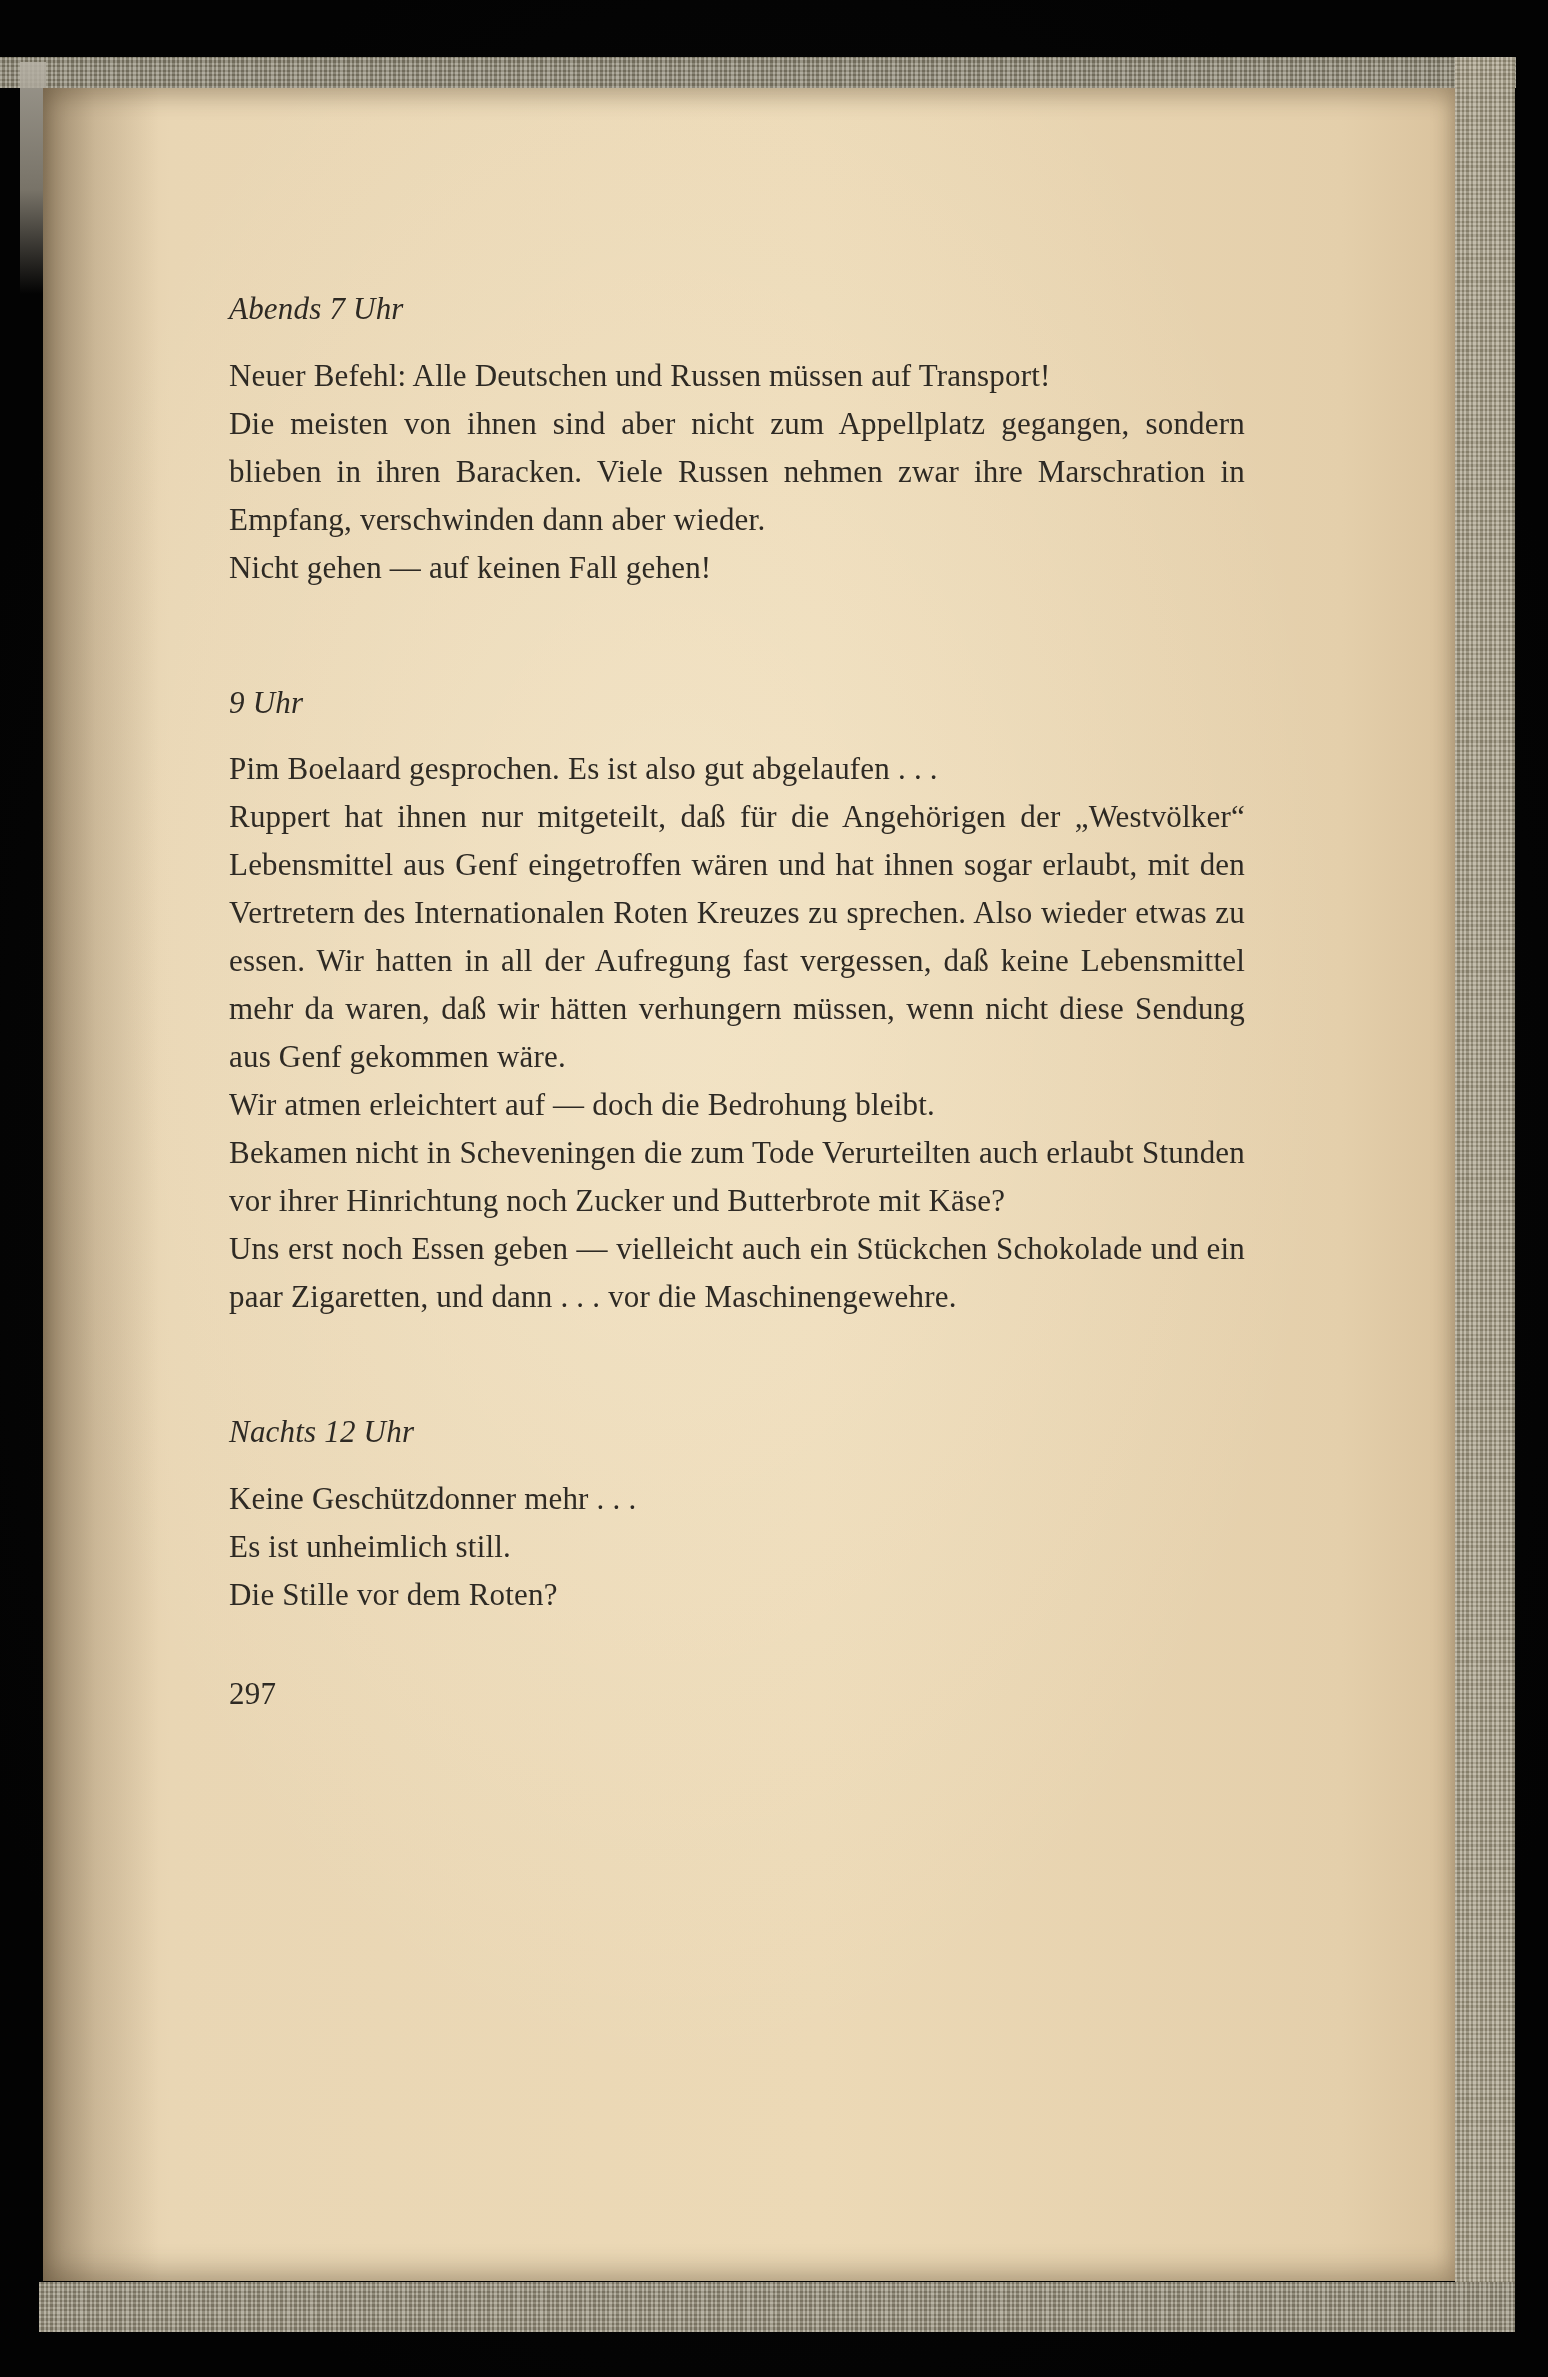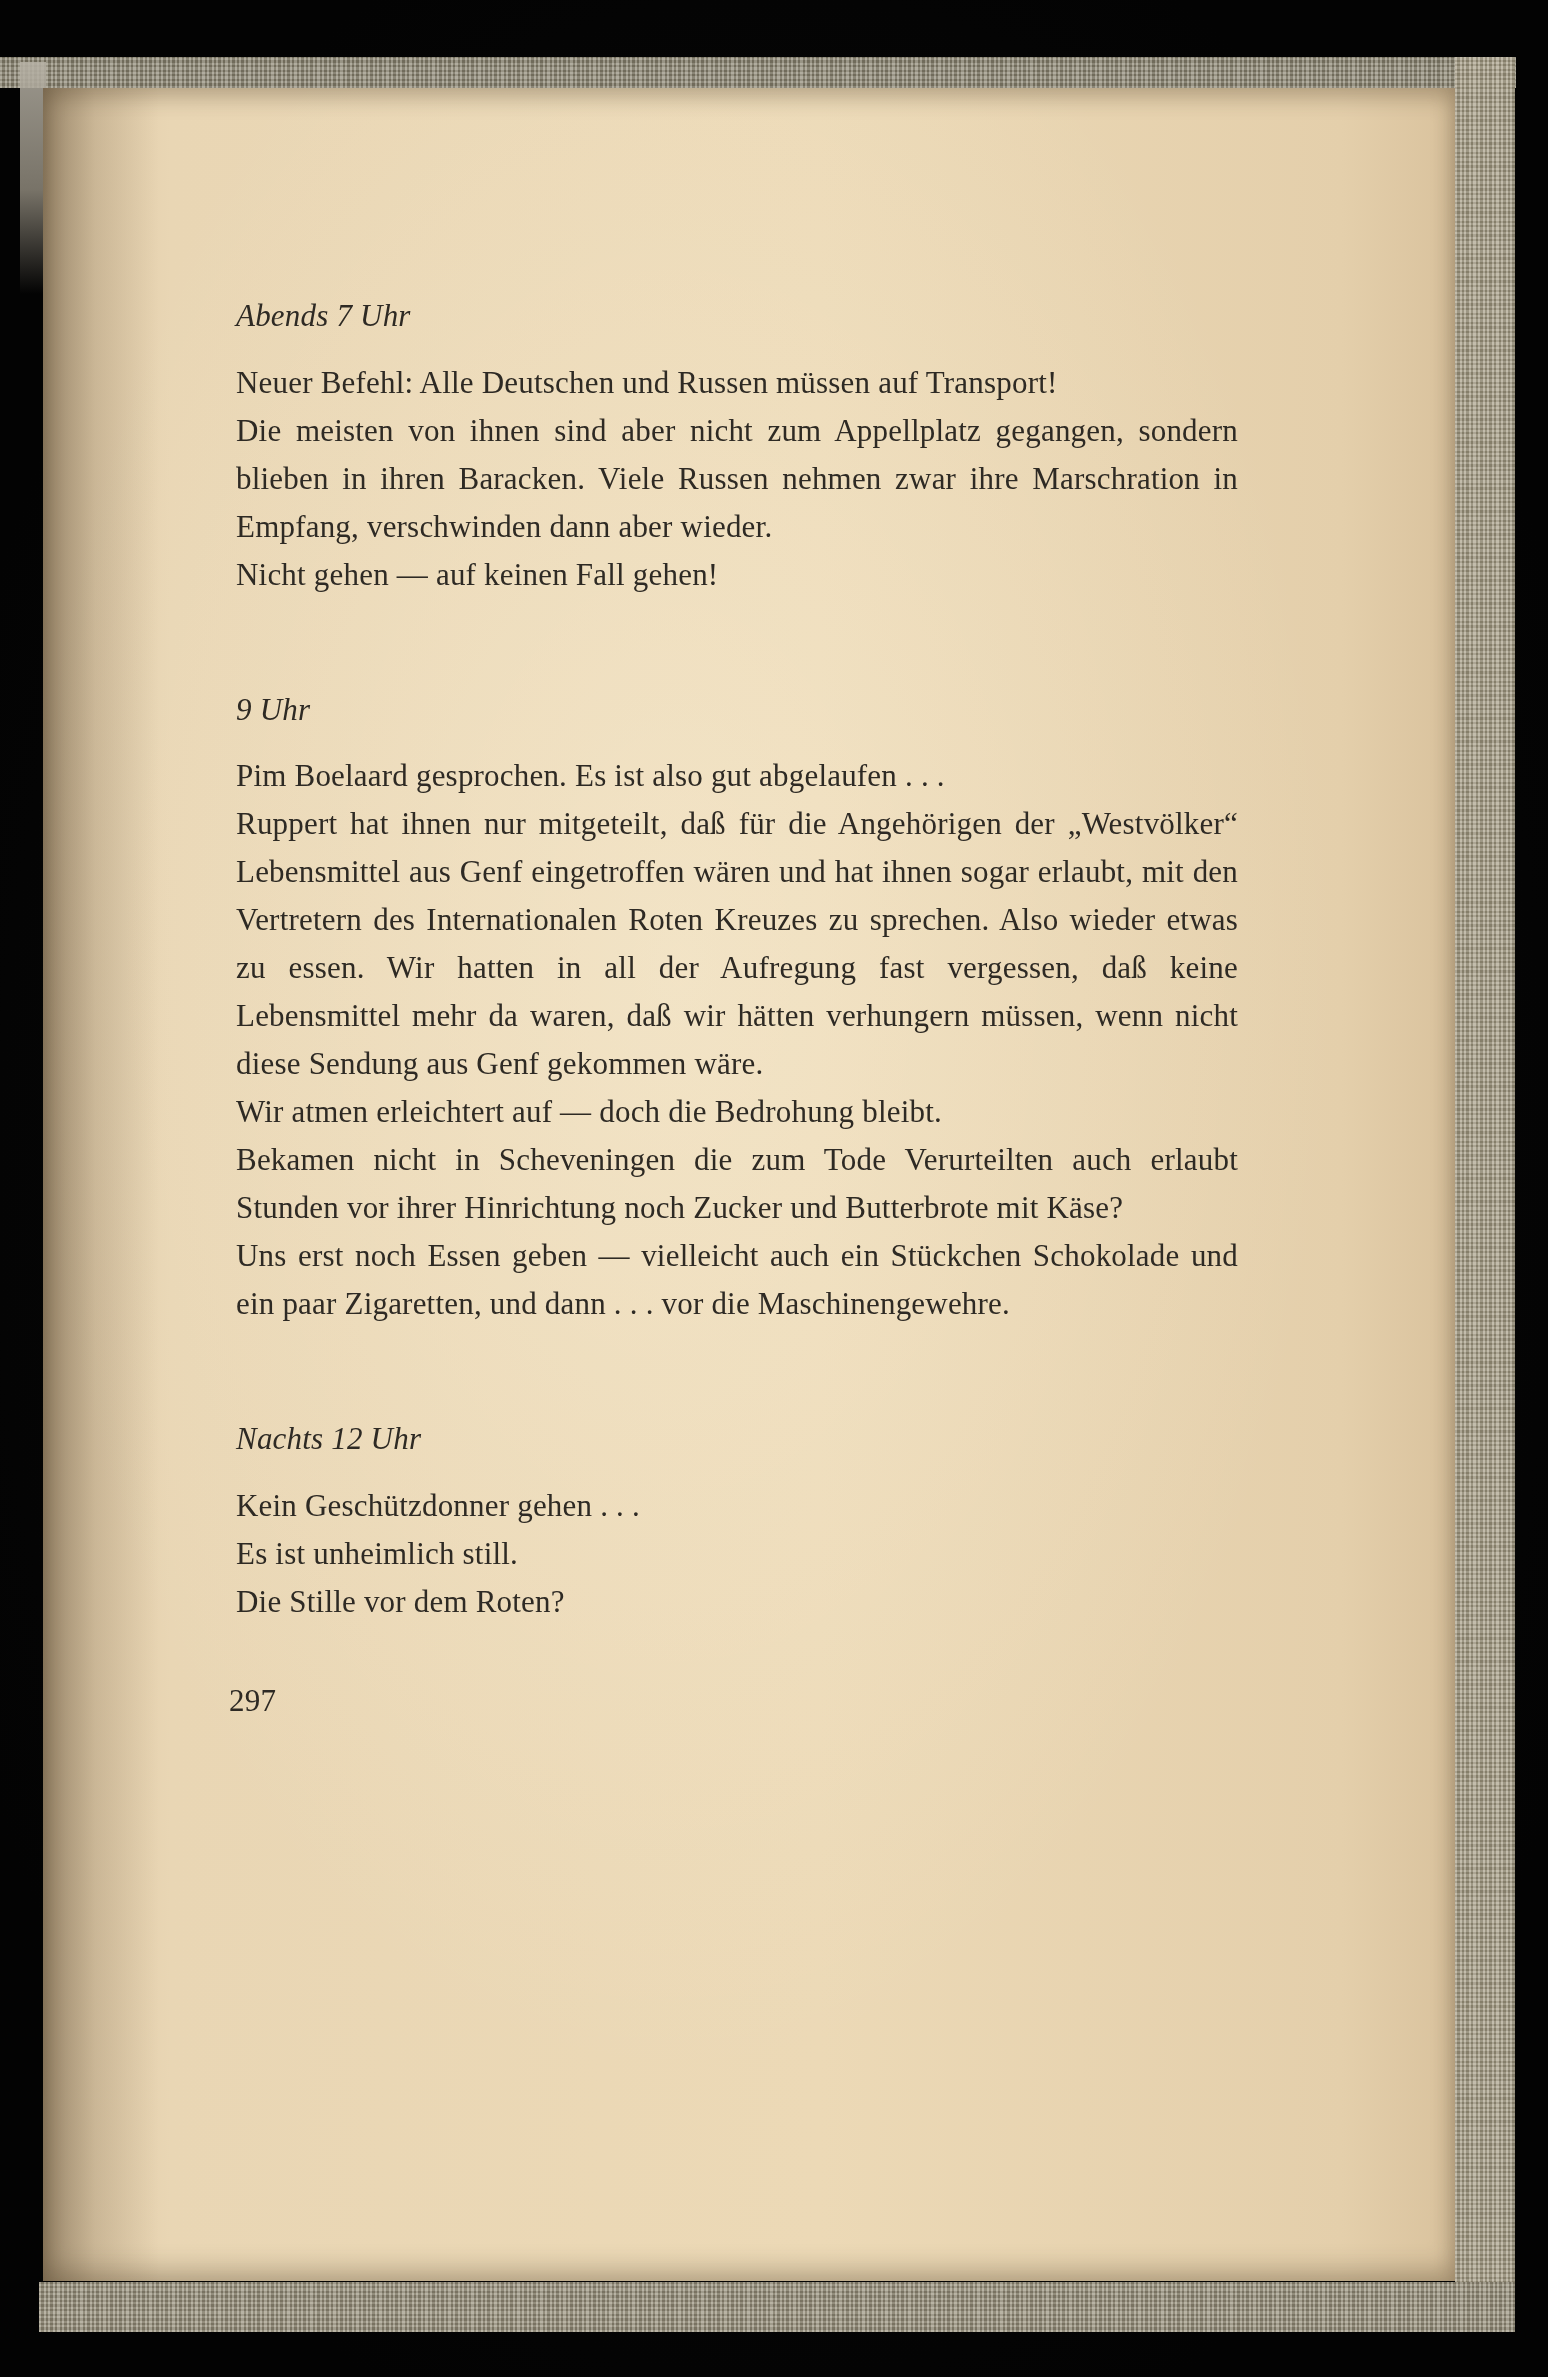--- a/index.html
+++ b/index.html
@@ -69,21 +69,21 @@
     position: absolute;
     left: 186px;
     top: 197px;
     width: 1016px;
     color: #2e2a24;
     font-size: 31px;
     line-height: 48px;
     letter-spacing: 0.2px;
   }
 
-  .section { margin: 7px; }
+  .section { margin: 0; }
   .section + .section { margin-top: 87px; }
 
   .time-heading {
     margin: 0 0 18.6px 0;
     font-size: 31px;
     font-weight: normal;
     font-style: italic;
     line-height: 48px;
   }
 
@@ -128,21 +128,21 @@
         <h2 class="time-heading">9 Uhr</h2>
         <p>Pim Boelaard gesprochen. Es ist also gut abgelaufen . . .</p>
         <p>Ruppert hat ihnen nur mitgeteilt, daß für die Angehörigen der „Westvölker“ Lebensmittel aus Genf eingetroffen wären und hat ihnen sogar erlaubt, mit den Vertretern des Internationalen Roten Kreuzes zu sprechen. Also wieder etwas zu essen. Wir hatten in all der Aufregung fast vergessen, daß keine Lebensmittel mehr da waren, daß wir hätten verhungern müssen, wenn nicht diese Sendung aus Genf gekommen wäre.</p>
         <p>Wir atmen erleichtert auf — doch die Bedrohung bleibt.</p>
         <p>Bekamen nicht in Scheveningen die zum Tode Verurteilten auch erlaubt Stunden vor ihrer Hinrichtung noch Zucker und Butterbrote mit Käse?</p>
         <p>Uns erst noch Essen geben — vielleicht auch ein Stückchen Schokolade und ein paar Zigaretten, und dann . . . vor die Maschinengewehre.</p>
       </div>
 
       <div class="section short">
         <h2 class="time-heading">Nachts 12 Uhr</h2>
-        <p>Kein Geschützdonner gehen . . .</p>
+        <p>Keine Geschützdonner mehr . . .</p>
         <p>Es ist unheimlich still.</p>
         <p>Die Stille vor dem Roten?</p>
       </div>
 
       <div class="page-number">297</div>
 
     </div>
   </div>
 
 </div>

